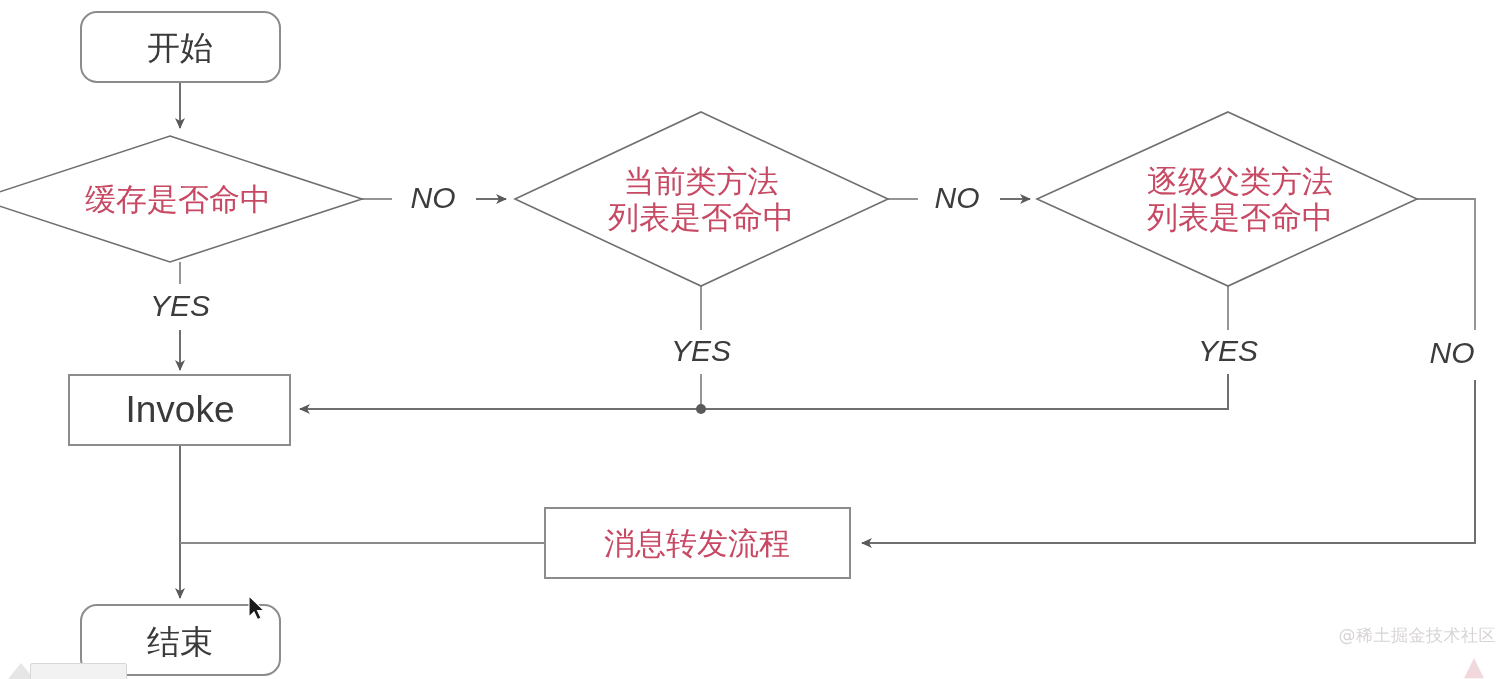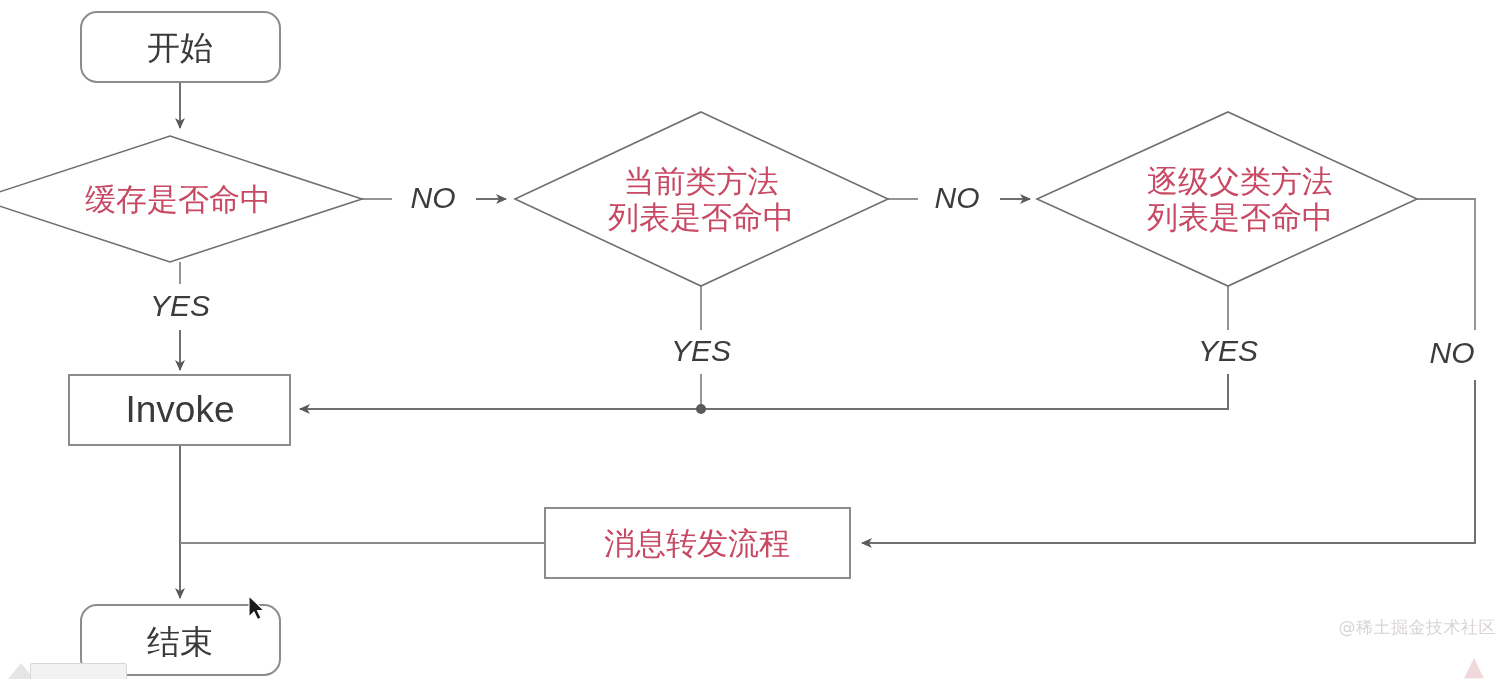--- a/index.html
+++ b/index.html
@@ -77,21 +77,21 @@
     font-family: "Liberation Sans", "DejaVu Sans", sans-serif;
     font-size: 30px;
     font-style: italic;
     font-weight: 400;
     text-anchor: middle;
     dominant-baseline: middle;
   }
   .watermark {
     position: absolute;
     right: 16px;
-    bottom: 40px;
+    bottom: 32px;
     color: #d9d4d4;
     font-family: "DejaVu Sans", "Liberation Sans", sans-serif;
     font-size: 17px;
     letter-spacing: 0.5px;
     user-select: none;
   }
   .watermark-logo {
     position: absolute;
     right: 28px;
     bottom: -2px;

